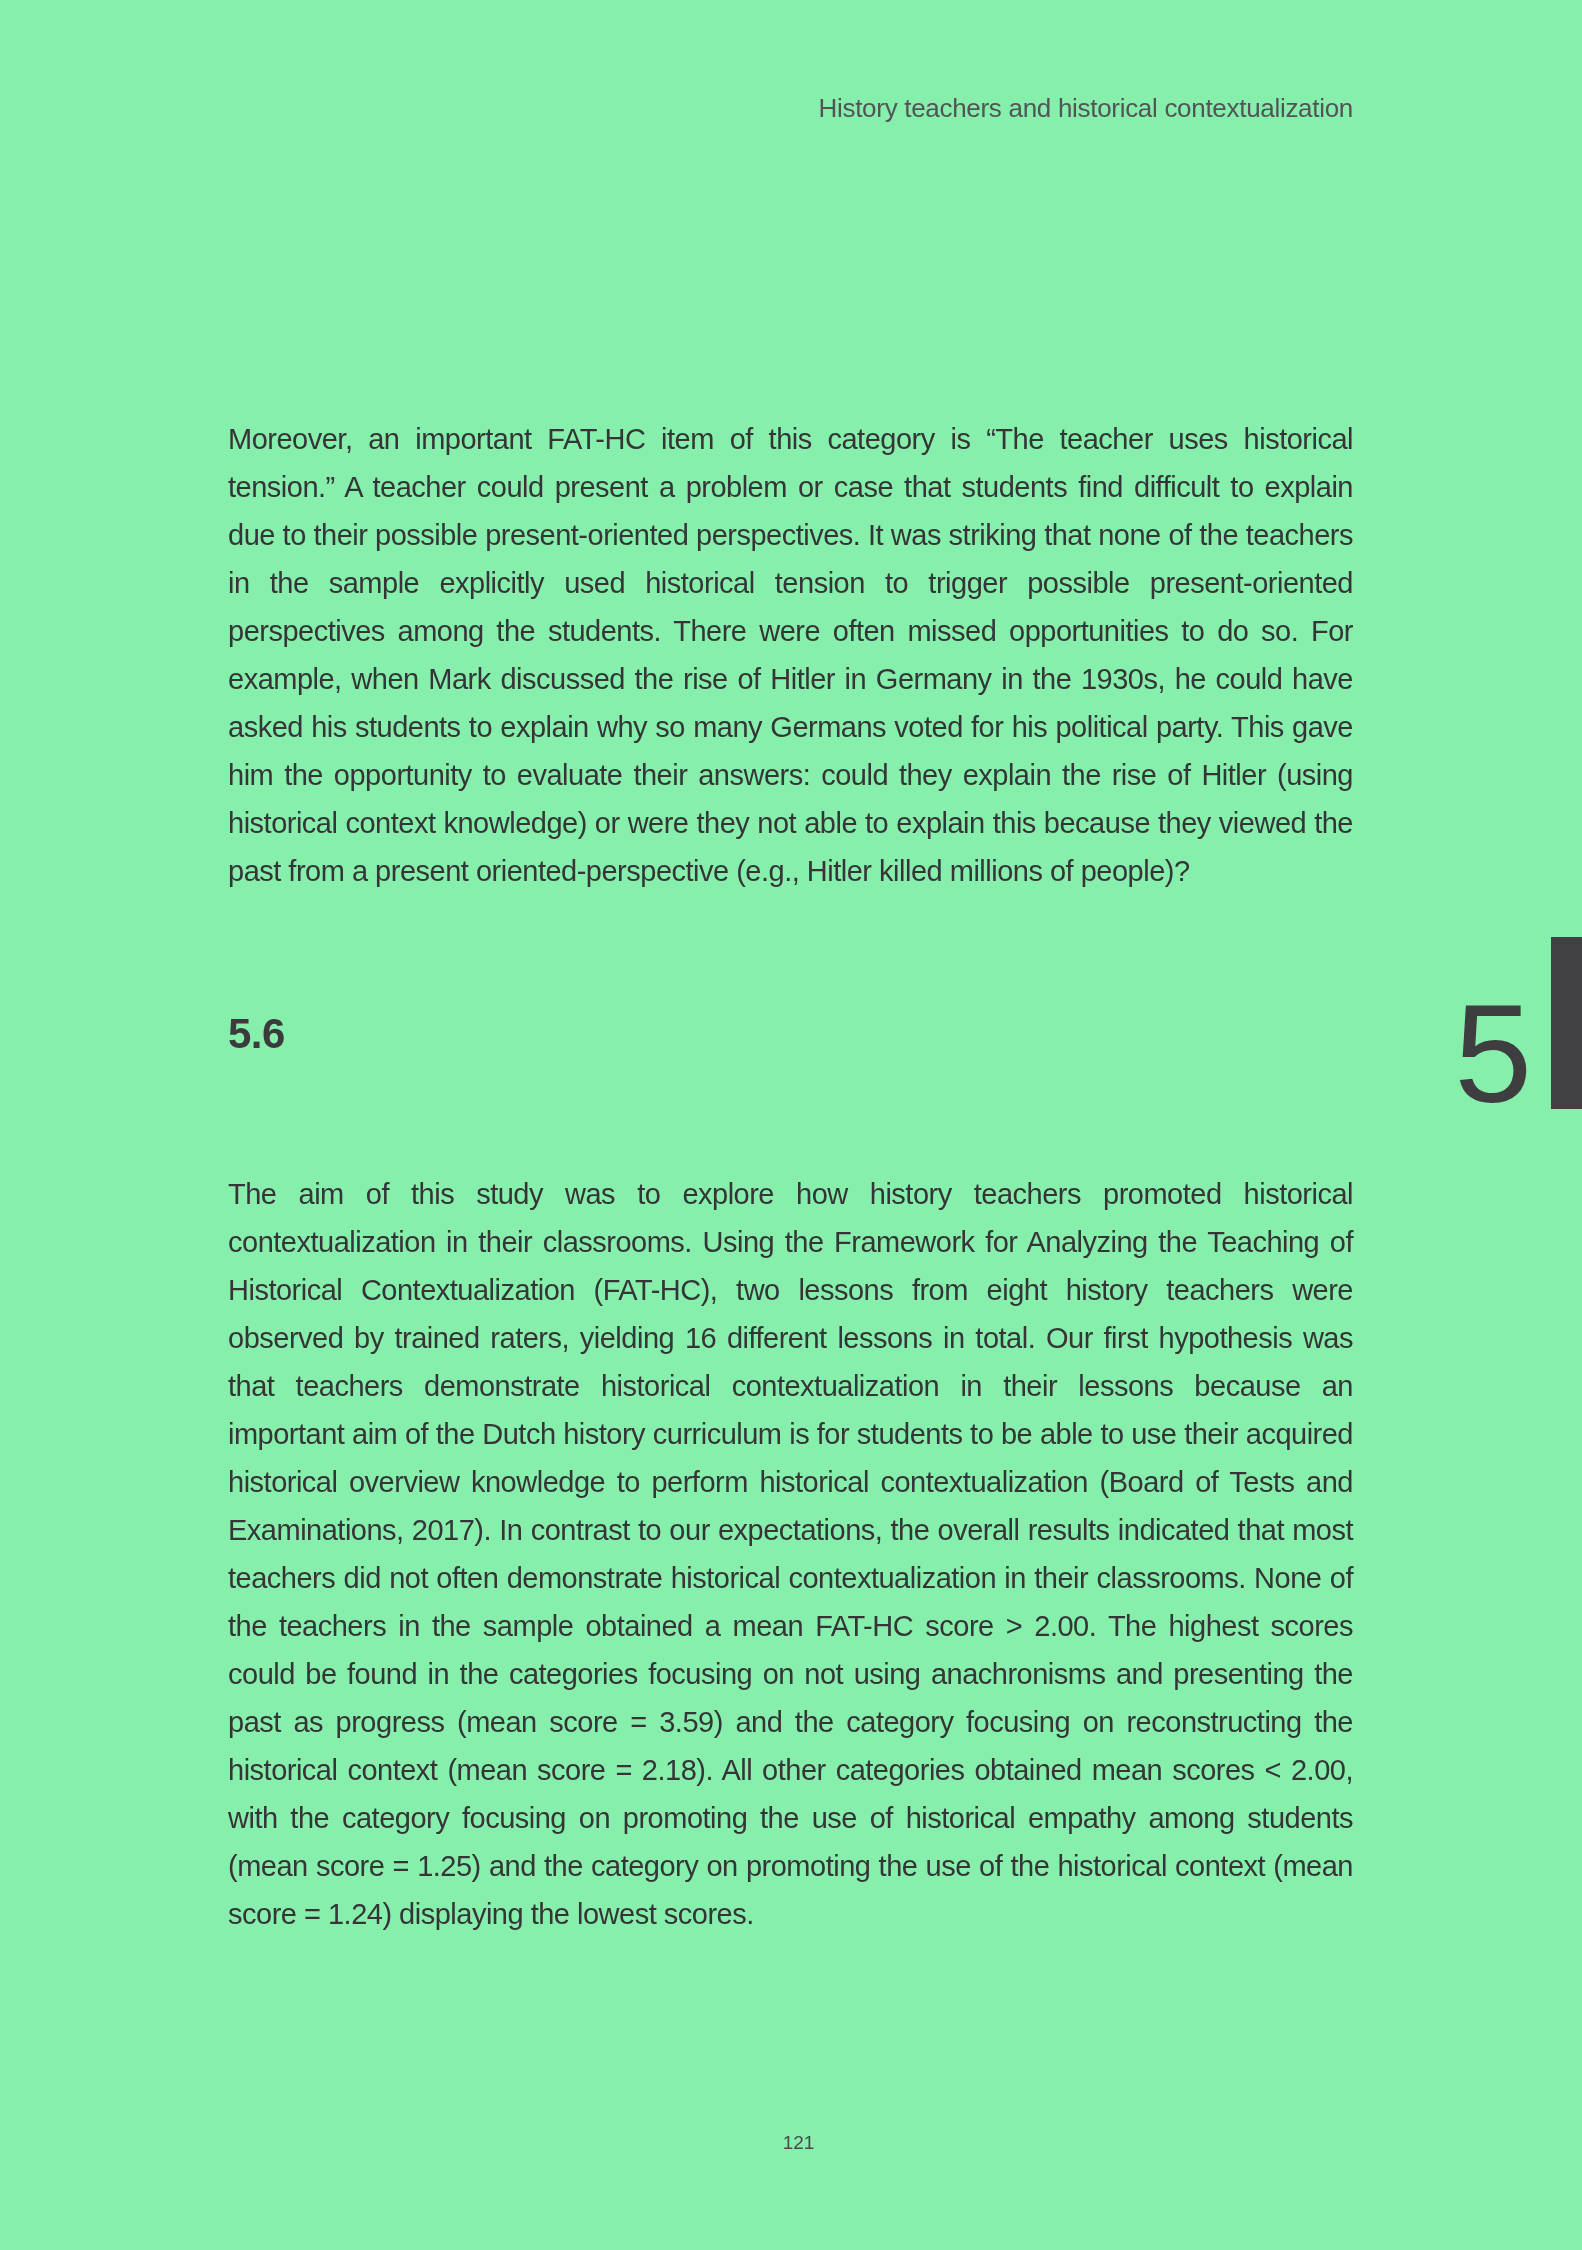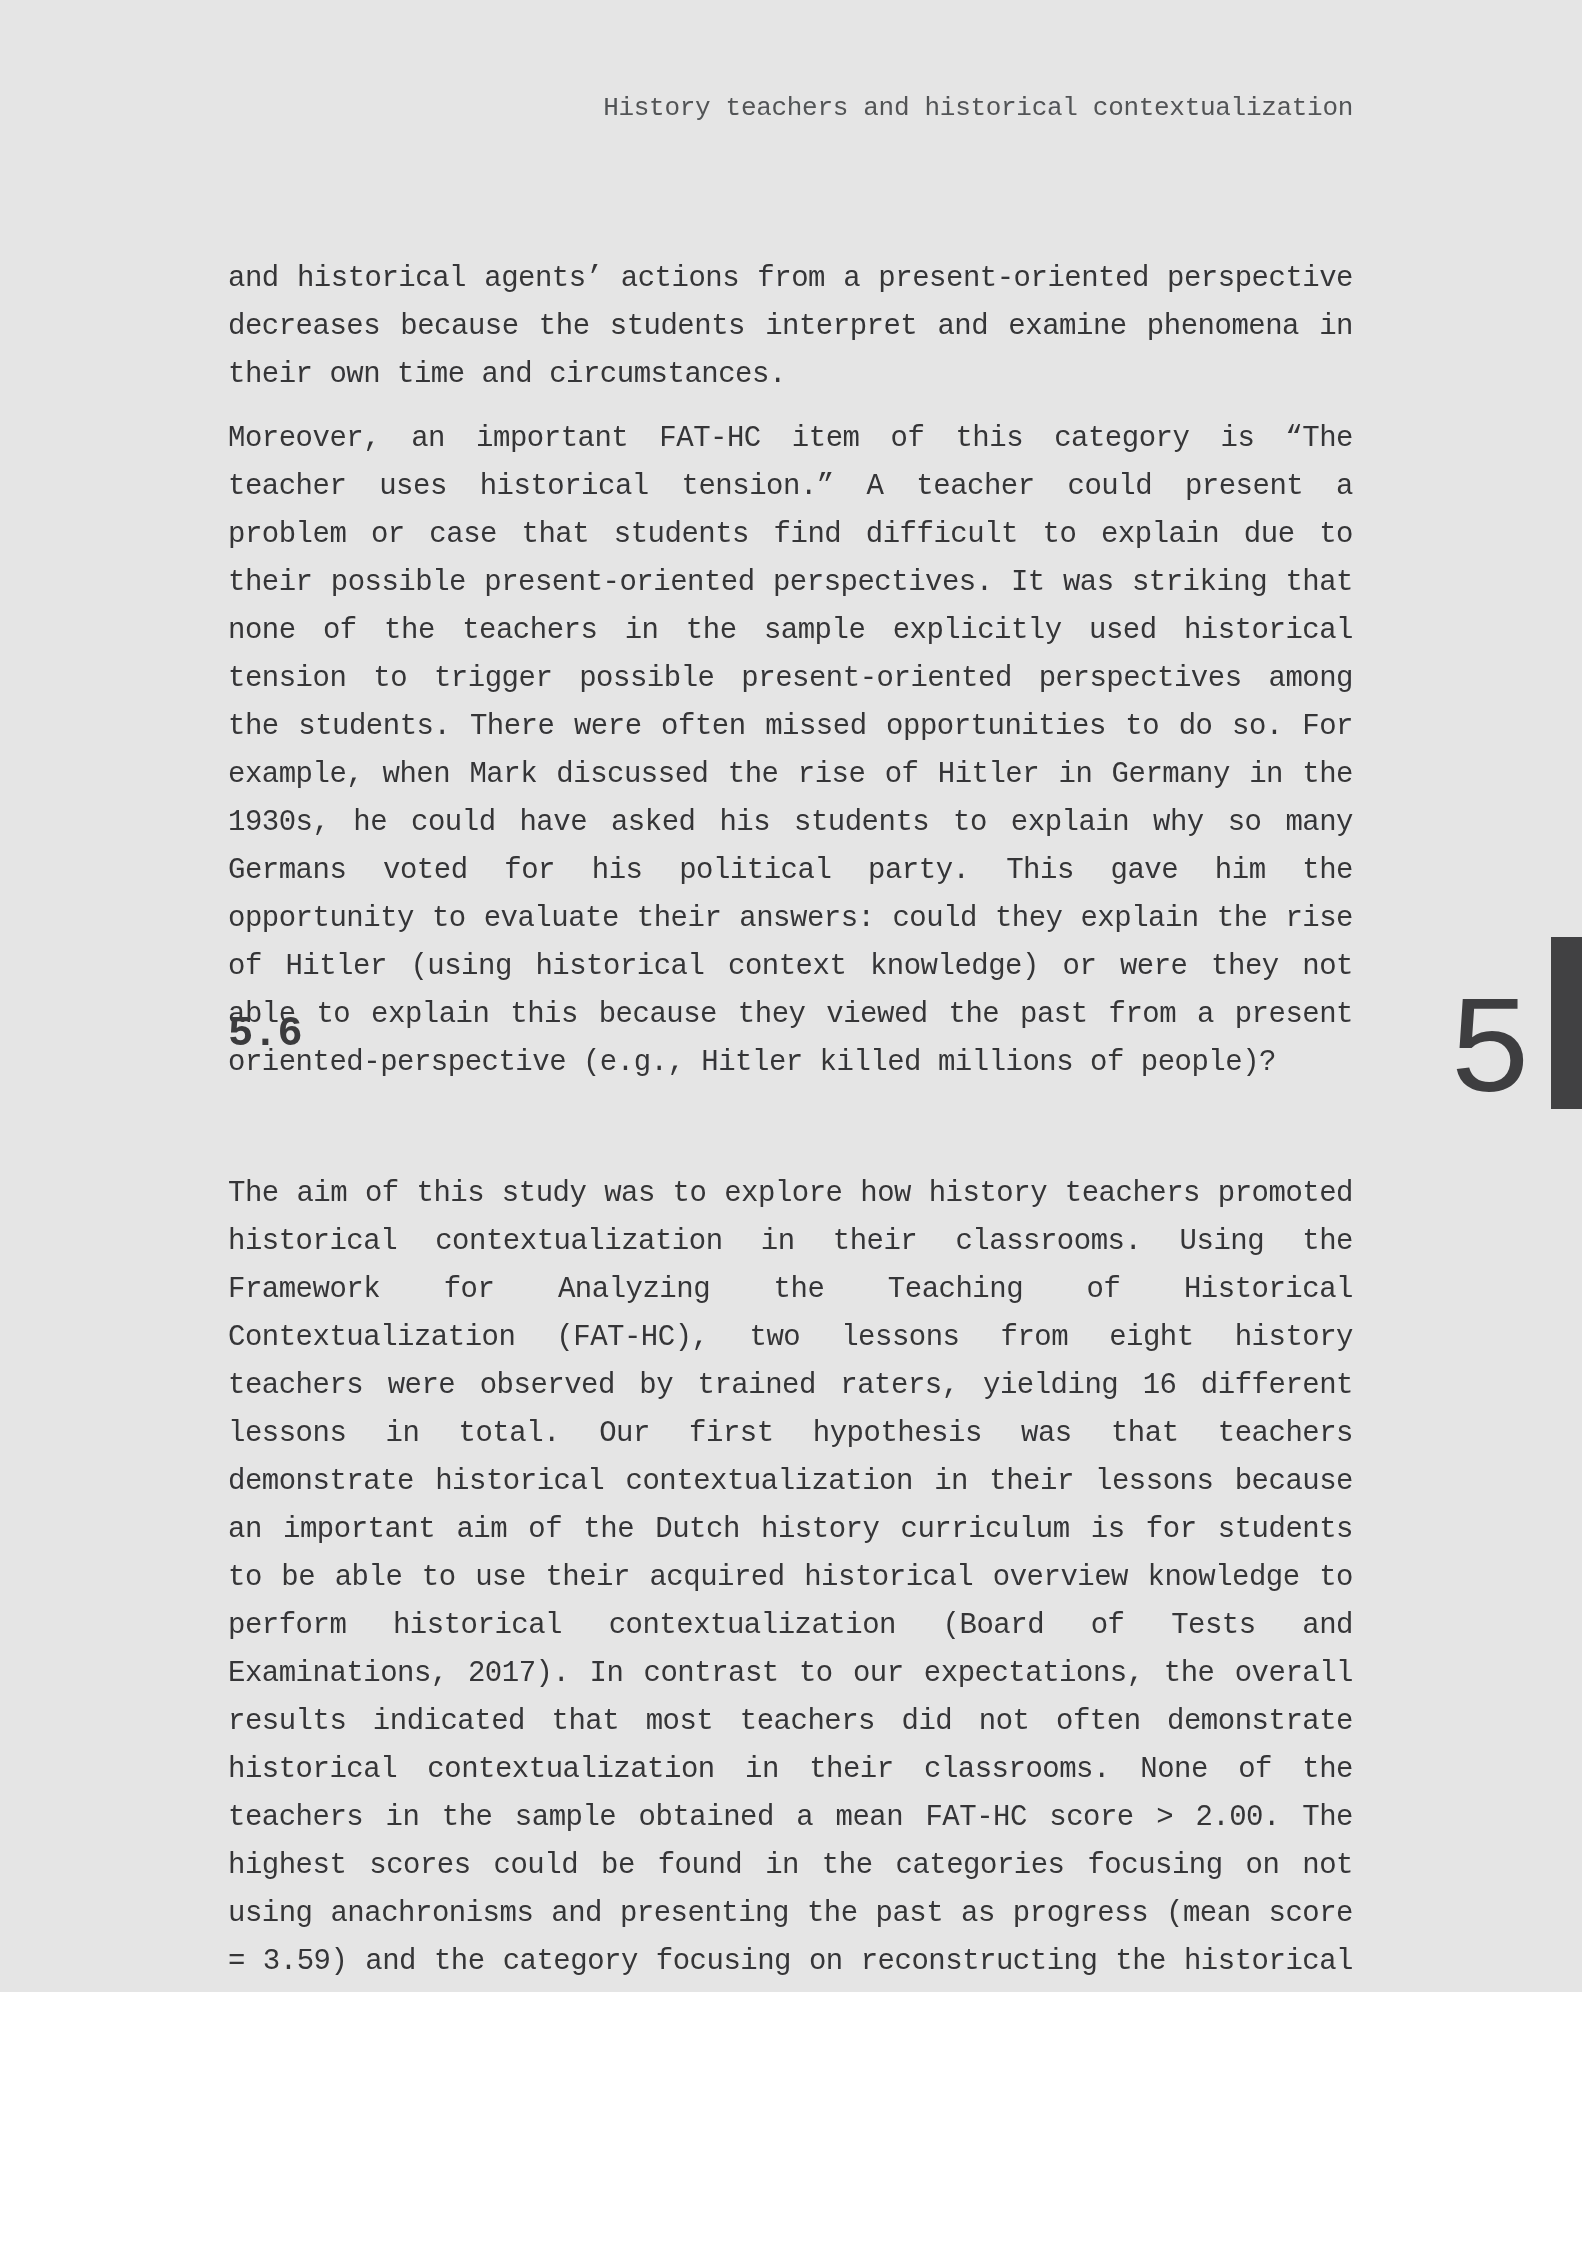--- a/index.html
+++ b/index.html
@@ -3,24 +3,24 @@
 <meta charset="utf-8">
 <style>
   html, body {
     margin: 0;
     padding: 0;
     background: #ffffff;
   }
   .page {
     position: relative;
     width: 1582px;
-    height: 1992px;
-    background: #e5e5e5;
+    height: 2250px;
+    background: #86efac;
     overflow: hidden;
-    font-family: Liberation Mono, monospace;
+    font-family: Liberation Sans, sans-serif;
   }
   .running-header {
     position: absolute;
     top: 92px;
     left: 228px;
     width: 1125px;
     text-align: right;
     font-size: 26px;
     line-height: 32px;
     color: #525456;
@@ -84,21 +84,20 @@
     color: #4a4a4c;
   }
 </style>
 </head>
 <body>
 
 <div class="page">
 
   <div class="running-header">History teachers and historical contextualization</div>
 
-  <p class="body-copy par-1">and historical agents’ actions from a present-oriented perspective decreases because the students interpret and examine phenomena in their own time and circumstances.</p>
 
   <p class="body-copy par-2">Moreover, an important FAT-HC item of this category is “The teacher uses historical tension.” A teacher could present a problem or case that students find difficult to explain due to their possible present-oriented perspectives. It was striking that none of the teachers in the sample explicitly used historical tension to trigger possible present-oriented perspectives among the students. There were often missed opportunities to do so. For example, when Mark discussed the rise of Hitler in Germany in the 1930s, he could have asked his students to explain why so many Germans voted for his political party. This gave him the opportunity to evaluate their answers: could they explain the rise of Hitler (using historical context knowledge) or were they not able to explain this because they viewed the past from a present oriented-perspective (e.g., Hitler killed millions of people)?</p>
 
   <div class="section-heading">
     <span class="section-number">5.6</span>
   </div>
 
   <div class="chapter-number">5</div>
 
   <div class="chapter-bar"></div>

